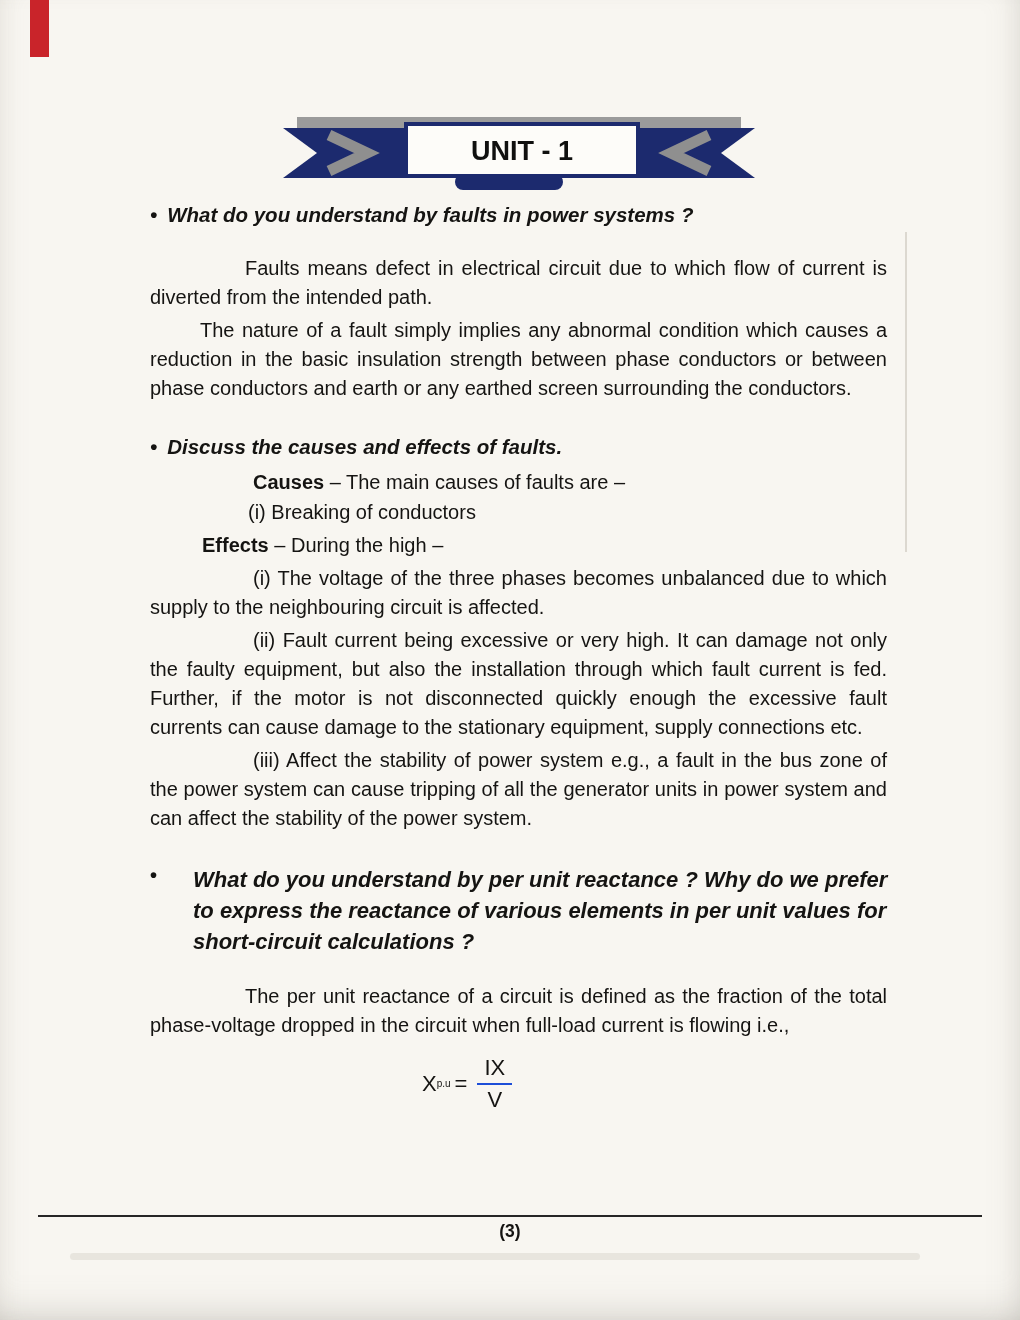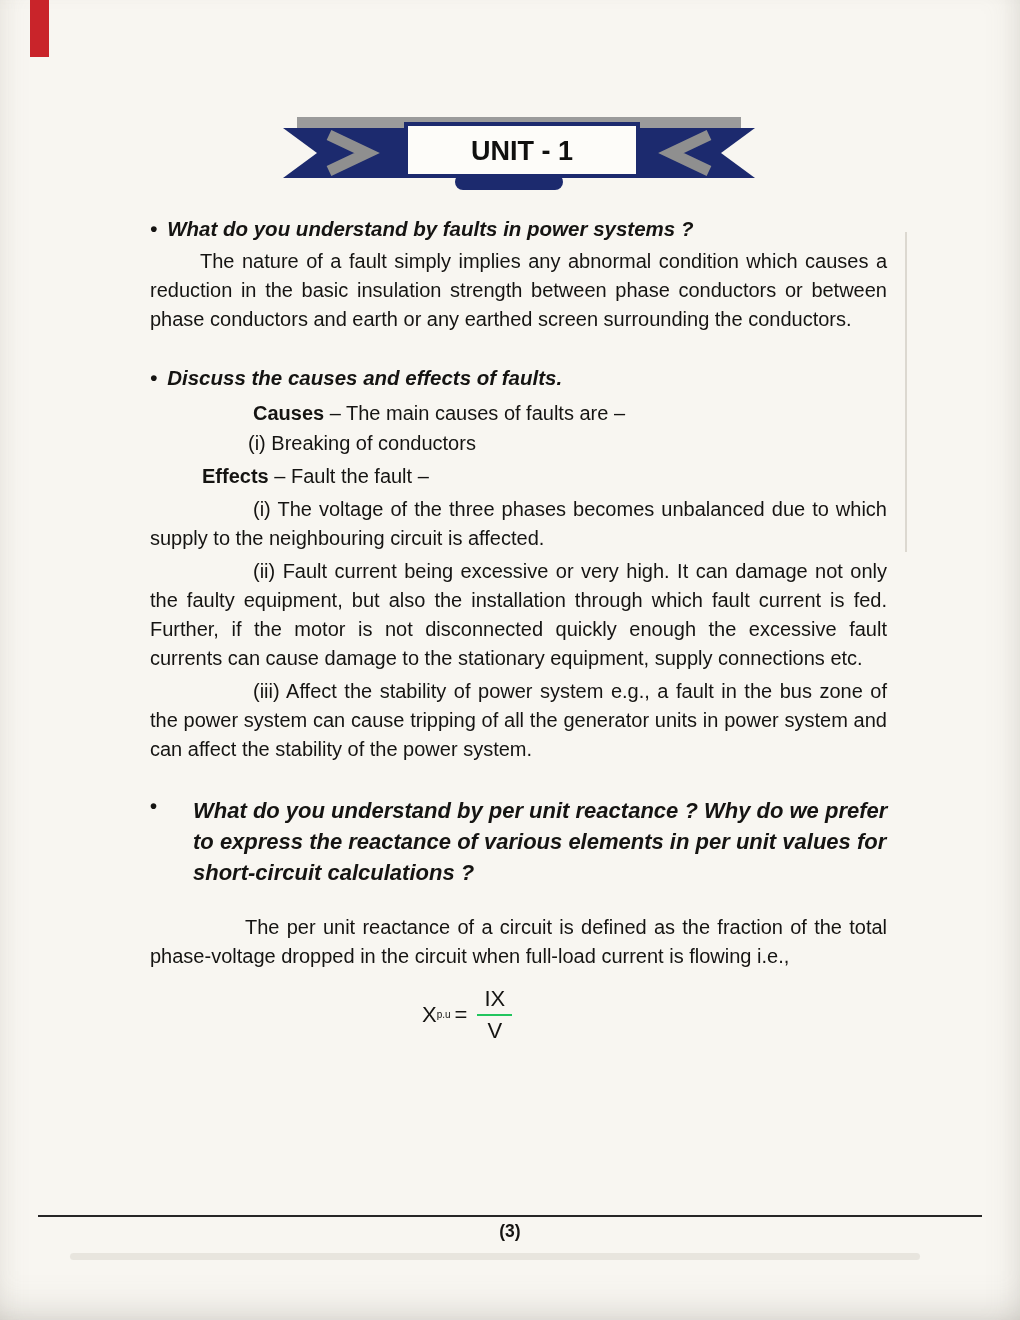--- a/index.html
+++ b/index.html
@@ -19,21 +19,21 @@
   
   .red-strip { position:absolute; left:30px; top:0; width:19px; height:57px; background:#c9242a; }
   .artifact-vline { position:absolute; left:905px; top:232px; width:2px; height:320px; background:#dcd8d0; }
   .artifact-bottom { position:absolute; left:70px; top:1253px; width:850px; height:7px;
                      background:#e4e1da; border-radius:4px; opacity:.8; }
 
   
   .banner { position:absolute; left:283px; top:112px; width:472px; height:90px; }
 
   
-  .content { position:absolute; left:150px; top:214px; width:737px; }
+  .content { position:absolute; left:150px; top:200px; width:737px; }
 
   .q-title { font-weight:bold; font-style:italic; font-size:20.5px; line-height:29px; }
   .bullet { display:inline-block; margin-right:10px; }
 
   p { margin:0; font-size:20px; line-height:29px; text-align:justify; }
   .indent-lg { text-indent:95px; }
   .indent-md { text-indent:50px; }
   .indent-xl { text-indent:103px; }
 
   .mt-sm { margin-top:4px; }
@@ -47,21 +47,21 @@
   b.lbl { font-weight:bold; }
 
   .q3 { display:flex; margin-top:31px; width:760px; }
   .q3 .bullet3 { width:43px; font-weight:bold; font-size:20px; }
   .q3 .q3-text { flex:1; font-weight:bold; font-style:italic; font-size:22px; line-height:31px; }
 
   .formula { margin-top:14px; margin-left:272px; font-size:22px; display:flex; align-items:center; }
   .formula sub { font-size:10px; }
   .f-eq { margin:0 10px 0 4px; }
   .frac { display:inline-flex; flex-direction:column; text-align:center; line-height:1.25; }
-  .frac .num { border-bottom:2px solid #22c55e; padding:0 7px 1px; }
+  .frac .num { border-bottom:2px solid #1d4ed8; padding:0 7px 1px; }
   .frac .den { padding-top:1px; }
 
   .footer-rule { position:absolute; left:38px; top:1215px; width:944px; height:2px; background:#262626; }
   .page-number { position:absolute; left:0; top:1221px; width:1020px; text-align:center;
                  font-size:17.5px; font-weight:bold; }
 </style>
 </head>
 <body>
 
 <div class="page">
@@ -87,28 +87,29 @@
 
       <rect x="123" y="12" width="232" height="52" fill="#fdfcf9" stroke="#1c2a6e" stroke-width="4"></rect>
       <text x="239" y="48" text-anchor="middle" font-size="27" font-weight="bold" fill="#10100f">UNIT - 1</text>
     </svg>
   </div>
 
   <div class="content">
 
     <div class="q-title"><span class="bullet">•</span><span>What do you understand by faults in power systems ?</span></div>
 
+    <p class="indent-lg mt-md">Faults means defect in electrical circuit due to which flow of current is diverted from the intended path.</p>
     <p class="indent-md mt-sm">The nature of a fault simply implies any abnormal condition which causes a reduction in the basic insulation strength between phase conductors or between phase conductors and earth or any earthed screen surrounding the conductors.</p>
 
     <div class="q-title mt-lg"><span class="bullet">•</span><span>Discuss the causes and effects of faults.</span></div>
 
     <div class="line causes-line"><b class="lbl">Causes</b><span> – The main causes of faults are –</span></div>
     <div class="line cause-item">(i)   Breaking of conductors</div>
 
-    <div class="line effects-line"><b class="lbl">Effects</b><span> – Fault the fault –</span></div>
+    <div class="line effects-line"><b class="lbl">Effects</b><span> – During the high –</span></div>
 
     <p class="indent-xl mt-sm">(i)   The voltage of the three phases becomes unbalanced due to which supply to the neighbouring circuit is affected.</p>
     <p class="indent-xl mt-sm">(ii)   Fault current being excessive or very high. It can damage not only the faulty equipment, but also the installation through which fault current is fed. Further, if the motor is not disconnected quickly enough the excessive fault currents can cause damage to the stationary equipment, supply connections etc.</p>
     <p class="indent-xl mt-sm">(iii)   Affect the stability of power system e.g., a fault in the bus zone of the power system can cause tripping of all the generator units in power system and can affect the stability of the power system.</p>
 
     <div class="q3">
       <span class="bullet3">•</span>
       <span class="q3-text">What do you understand by per unit reactance ? Why do we prefer to express the reactance of various elements in per unit values for short-circuit calculations ?</span>
     </div>
 

